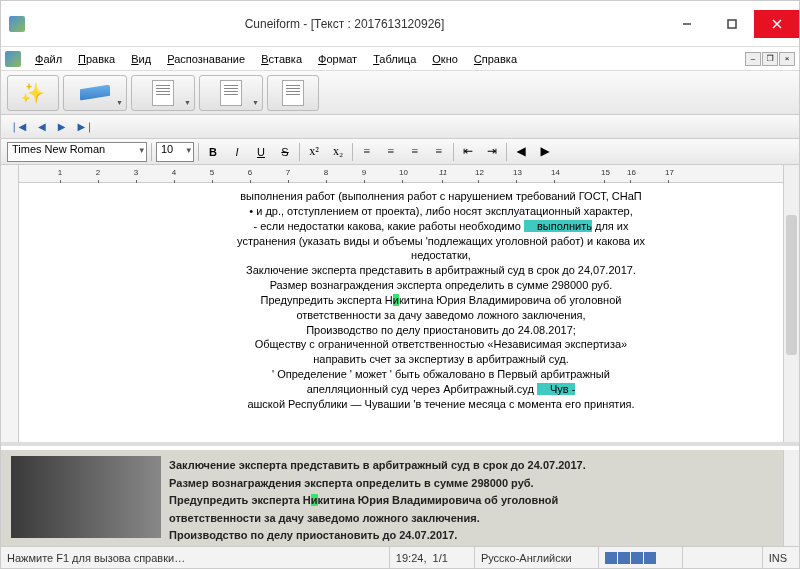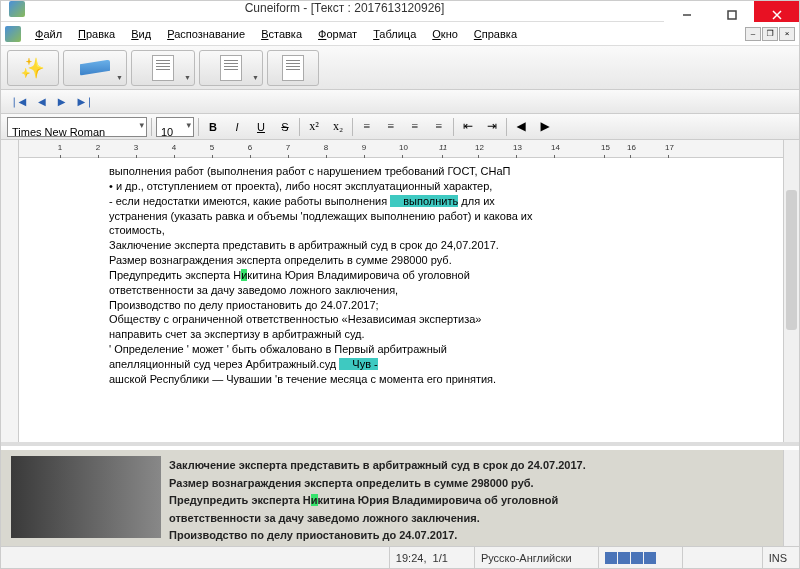--- a/index.html
+++ b/index.html
@@ -1,18 +1,18 @@
 <!DOCTYPE html>
 <html><head>
 <meta charset="utf-8">
 <style>
 * { margin: 0; padding: 0; box-sizing: border-box; font-family: Arial, sans-serif; font-size: 11px; }
 body { background: #fff; overflow: hidden; }
 .window { width: 800px; height: 569px; display: flex; flex-direction: column; border: 1px solid #ccc; }
-.titlebar { height: 21px; background: #fff; border-bottom: 1px solid #ddd; display: flex; align-items: flex-start; }
+.titlebar { height: 46px; background: #fff; border-bottom: 1px solid #ddd; display: flex; align-items: center; }
 .titlebar-icon { width: 16px; height: 16px; margin-left: 8px; background: linear-gradient(135deg,#4a90d9,#8aba5c); border-radius: 2px; }
 .titlebar-title { flex: 1; text-align: center; color: #333; font-size: 12px; }
 .winbtns { display: flex; }
 .winbtn { width: 45px; height: 28px; display: flex; align-items: center; justify-content: center; background: #fff; }
 .winbtn.close { background: #e81123; color: #fff; }
 .winbtn svg { width: 10px; height: 10px; stroke: #444; stroke-width: 1.5; fill: none; }
 .winbtn.close svg { stroke: #fff; }
 .menubar { height: 24px; background: #fff; border-bottom: 1px solid #ddd; display: flex; align-items: center; padding: 0 4px; }
 .app-icon { width: 16px; height: 16px; margin-right: 6px; background: linear-gradient(135deg,#4a90d9,#8aba5c); border-radius: 2px; }
 .menuitem { padding: 3px 8px; cursor: default; }
@@ -23,35 +23,35 @@
 .tbtn { width: 52px; height: 36px; border: 1px solid #bbb; border-radius: 3px; background: linear-gradient(#f9f9f9,#e2e2e2); display: flex; align-items: center; justify-content: center; position: relative; }
 .tbtn.wide { width: 64px; }
 .tbtn .dd { position: absolute; right: 3px; bottom: 4px; font-size: 7px; color: #555; }
 .icon-magic { font-size: 20px; }
 .icon-scan { width: 30px; height: 16px; background: linear-gradient(#6ab0e8,#3a80c8); border-radius: 2px; clip-path: polygon(0 30%, 100% 0, 100% 70%, 0 100%); }
 .icon-page { width: 22px; height: 26px; background: #fff; border: 1px solid #aaa; position: relative; }
 .icon-page::after { content: ''; position: absolute; left: 3px; right: 3px; top: 4px; height: 10px; background: repeating-linear-gradient(#888 0 1px, transparent 1px 3px); }
 .nav-toolbar { height: 24px; background: linear-gradient(#fafafa,#e8e8e8); border-bottom: 1px solid #ccc; display: flex; align-items: center; padding: 0 6px; gap: 6px; }
 .navbtn { color: #2a5fb0; font-size: 10px; padding: 2px 3px; }
 .fmt-toolbar { height: 26px; background: linear-gradient(#fafafa,#e8e8e8); border-bottom: 1px solid #ccc; display: flex; align-items: center; padding: 0 6px; gap: 4px; }
-.combo { height: 20px; border: 1px solid #888; background: #fff; padding: 8px 16px 0 4px; font-size: 11px; position: relative; }
+.combo { height: 20px; border: 1px solid #888; background: #fff; padding: 0 16px 0 4px; font-size: 11px; position: relative; }
 .combo::after { content: '▾'; position: absolute; right: 2px; top: 2px; font-size: 9px; color: #555; }
 .combo.font { width: 140px; }
 .combo.size { width: 38px; }
 .fbtn { width: 20px; height: 20px; border: 1px solid transparent; display: flex; align-items: center; justify-content: center; font-family: 'Times New Roman', serif; font-size: 12px; }
 .sep { width: 1px; height: 18px; background: #bbb; }
 .doc-area { flex: 1; display: flex; flex-direction: column; overflow: hidden; }
 .editpane { flex: 1; display: flex; background: #fff; overflow: hidden; border-bottom: 4px solid #ddd; }
 .ruler-v { width: 18px; background: #f4f4f4; border-right: 1px solid #ccc; }
 .editcol { flex: 1; display: flex; flex-direction: column; overflow: hidden; }
 .ruler-h { height: 18px; background: #f4f4f4; border-bottom: 1px solid #ccc; position: relative; }
 .rtick { position: absolute; top: 3px; width: 6px; text-align: center; font-size: 8px; color: #333; }
 .rtick::after { content:''; position:absolute; left:3px; top:12px; width:1px; height:3px; background:#666; }
 .editor { flex: 1; overflow: auto; padding: 6px 10px 6px 90px; font-family: 'Times New Roman', serif; font-size: 13px; line-height: 1.35; color: #000; }
-.editor p { margin: 0; }
+.editor p { margin: 0; text-align: center; }
 .ind1 { margin-left: 30px; }
 .hl { background: #3ec9c1; padding-left: 13px; }
 .hl2 { background: #36e36c; }
 .scroll-v { width: 16px; background: #f0f0f0; border-left: 1px solid #ccc; position: relative; }
 .scroll-th { position: absolute; left: 2px; right: 2px; top: 50px; height: 140px; background: #cfcfcf; border-radius: 3px; }
 .imgpane { height: 100px; display: flex; background: #999; border-top: 4px solid #fff; }
 .imgview { flex: 1; background: #d9d8d0; padding: 6px 10px; font-family: Arial, sans-serif; font-weight: bold; font-size: 13px; color: #222; overflow: hidden; line-height: 1.35; }
 .imgview .shade { display: inline-block; width: 150px; height: 82px; background: linear-gradient(90deg,#3a3a3a,#888); margin-right: 8px; float: left; }
 .statusbar { height: 22px; background: #f3f3f3; border-top: 1px solid #ccc; display: flex; align-items: center; padding: 0 6px; font-size: 11px; color: #333; }
 .statusbar .spacer { flex: 1; }
@@ -186,28 +186,28 @@
             <div class="rtick" style="left: 456px;">12</div>
             <div class="rtick" style="left: 494px;">13</div>
             <div class="rtick" style="left: 532px;">14</div>
             <div class="rtick" style="left: 582px;">15</div>
             <div class="rtick" style="left: 608px;">16</div>
             <div class="rtick" style="left: 646px;">17</div>
           </div>
         <div class="editor">
           <p>выполнения работ (выполнения работ с нарушением требований ГОСТ, СНаП</p>
           <p>• и др., отступлением от проекта), либо носят эксплуатационный характер,</p>
-          <p class="ind1"><span>- если недостатки имеются, какие работы выполнения </span><span class="hl">выполнить</span><span> для их</span></p>
-          <p>устранения (указать равка и объемы 'подлежащих выполнению работ) и какова их</p>
-          <p>стоимость,</p>
+          <p class="ind1"><span>- если недостатки какова, какие работы необходимо </span><span class="hl">выполнить</span><span> для их</span></p>
+          <p>устранения (указать виды и объемы 'подлежащих уголовной работ) и какова их</p>
+          <p>недостатки,</p>
           <p class="ind1">Заключение эксперта представить в арбитражный суд в срок до 24,07.2017.</p>
           <p class="ind1">Размер вознаграждения эксперта определить в сумме 298000 руб.</p>
           <p class="ind1"><span>Предупредить эксперта Н</span><span class="hl2">и</span><span>китина Юрия Владимировича об уголовной</span></p>
           <p>ответственности за дачу заведомо ложного заключения,</p>
-          <p class="ind1">Производство по делу приостановить до 24.07.2017;</p>
+          <p class="ind1">Производство по делу приостановить до 24.08.2017;</p>
           <p class="ind1">Обществу с ограниченной ответственностью «Независимая экспертиза»</p>
           <p>направить счет за экспертизу в арбитражный суд.</p>
           <p class="ind1">' Определение ' может ' быть обжаловано в Первый арбитражный</p>
           <p><span>апелляционный суд через Арбитражный.суд </span><span class="hl">Чув -</span></p>
           <p class="ind1">ашской Республики — Чувашии 'в течение месяца с момента его принятия.</p>
         </div>
       </div>
       <div class="scroll-v">
           <div class="scroll-th"></div>
         </div>
@@ -220,20 +220,21 @@
         <span>Размер вознаграждения эксперта определить в сумме 298000 руб.</span><br>
         <span>Предупредить эксперта Н</span><span class="hl2">и</span><span>китина Юрия Владимировича об уголовной</span><br>
         <span>ответственности за дачу заведомо ложного заключения.</span><br>
         <span>Производство по делу приостановить до 24.07.2017.</span>
       </div>
       <div class="scroll-v"></div>
     </div>
   </div>
 
   <div class="statusbar">
+    <span>Нажмите F1 для вызова справки…</span>
     <span class="spacer"></span>
     <span class="st-cell"><span>19:24,</span>&nbsp;&nbsp;<span>1/1</span></span>
     <span class="st-cell">Русско-Английски</span>
     <span class="st-cell st-icons">
       <span class="st-ic"></span>
       <span class="st-ic"></span>
       <span class="st-ic"></span>
       <span class="st-ic"></span>
     </span>
     <span class="st-cell" style="width:60px"></span>

